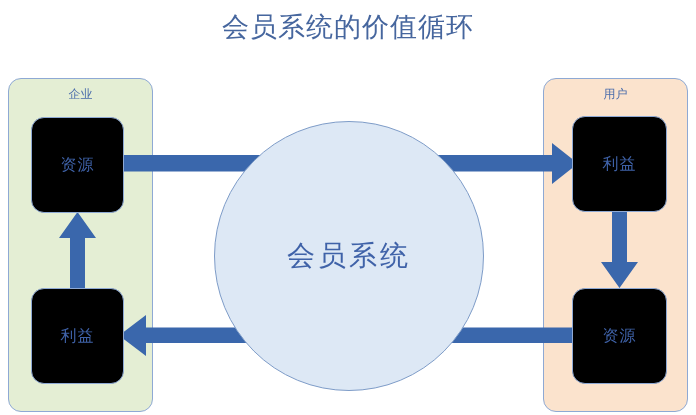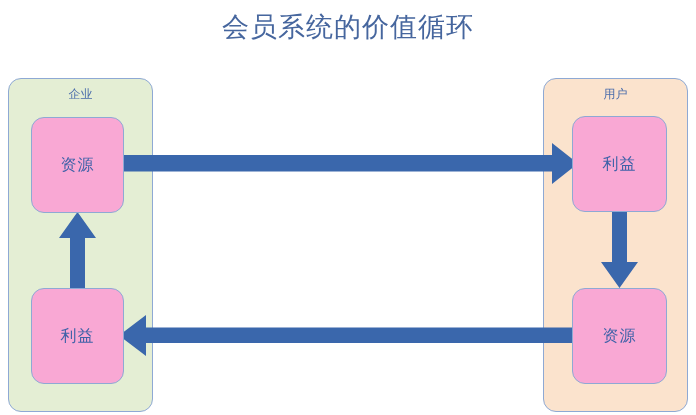--- a/index.html
+++ b/index.html
@@ -62,21 +62,21 @@
     left: 0;
     width: 100%;
     text-align: center;
     font-size: 12px;
     color: #4a6cab;
     white-space: nowrap;
   }
 
   .node-box {
     position: absolute;
-    background: #f9a8d4;
+    background: #000000;
     border: 1px solid #8ea9d4;
     border-radius: 13px;
     box-sizing: border-box;
     display: flex;
     align-items: center;
     justify-content: center;
     font-size: 16px;
     color: #3f62a8;
     letter-spacing: 1px;
   }
@@ -145,20 +145,23 @@
 
     <g>
       <polygon fill="#3a67ac" points="612,205 627,205 627,262 638,262 619.5,288 601,262 612,262"></polygon>
     </g>
 
     <g>
       <polygon fill="#3a67ac" points="70,296 85,296 85,238 96,238 77.5,212 59,238 70,238"></polygon>
     </g>
   </svg>
 
+  <div class="center-circle z-circle">
+    <span>会员系统</span>
+  </div>
 
   <div class="node-box box-ent-resource z-box">
     <span>资源</span>
   </div>
 
   <div class="node-box box-ent-benefit z-box">
     <span>利益</span>
   </div>
 
   <div class="node-box box-usr-benefit z-box">

